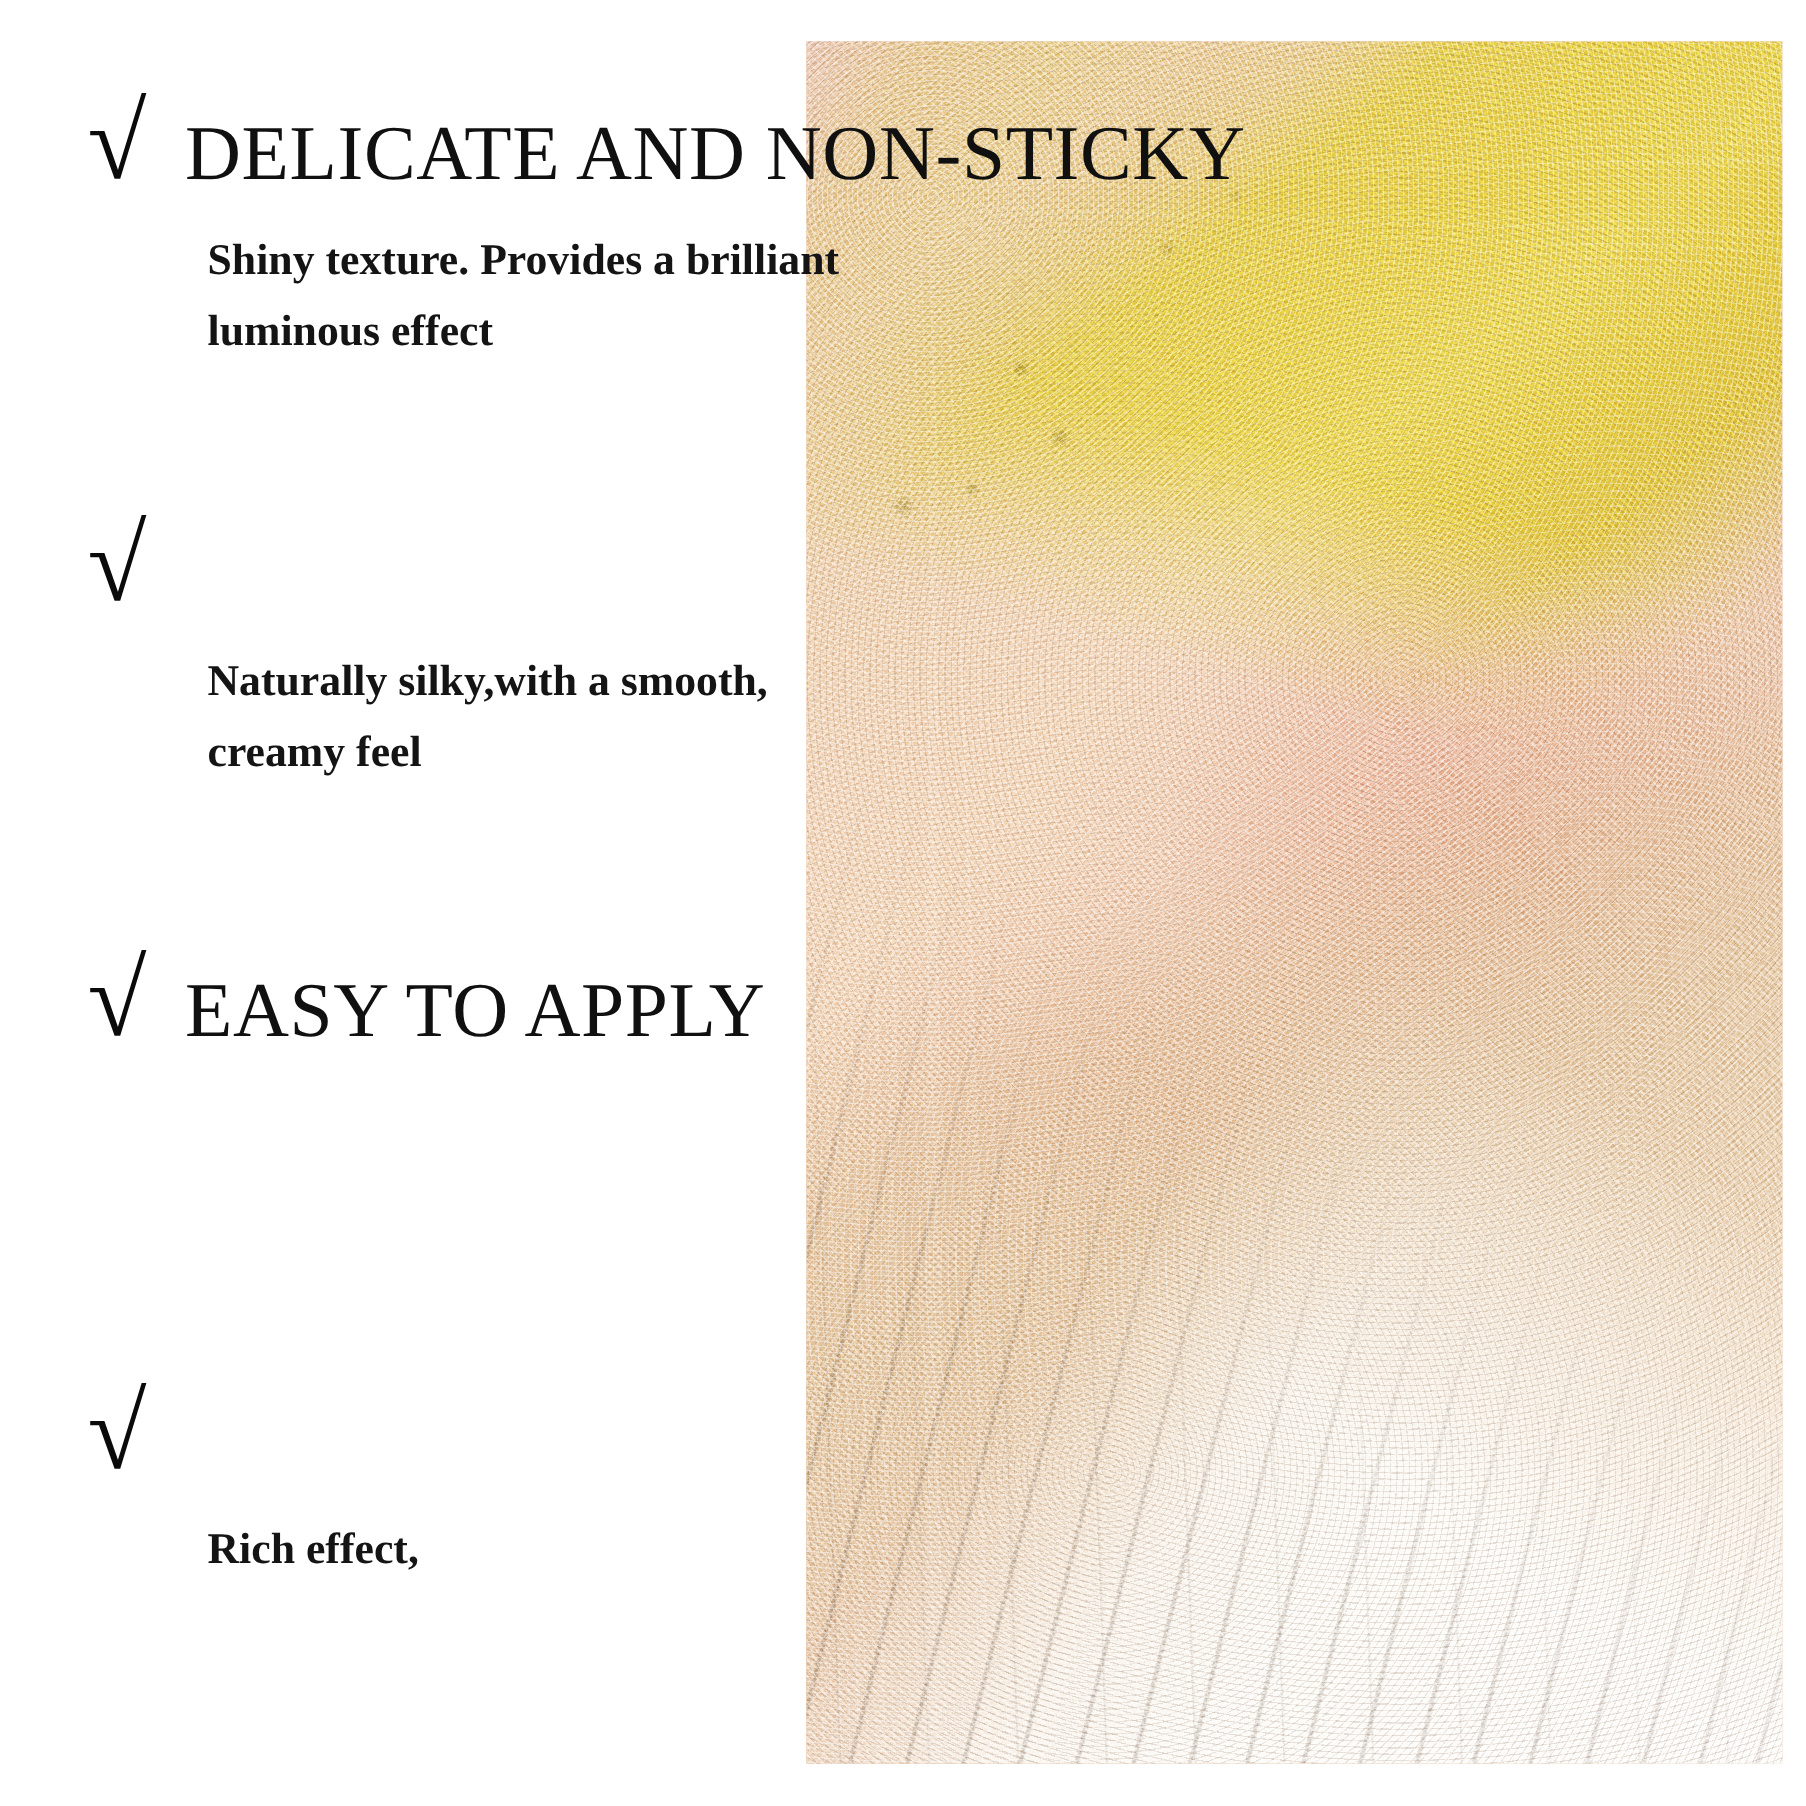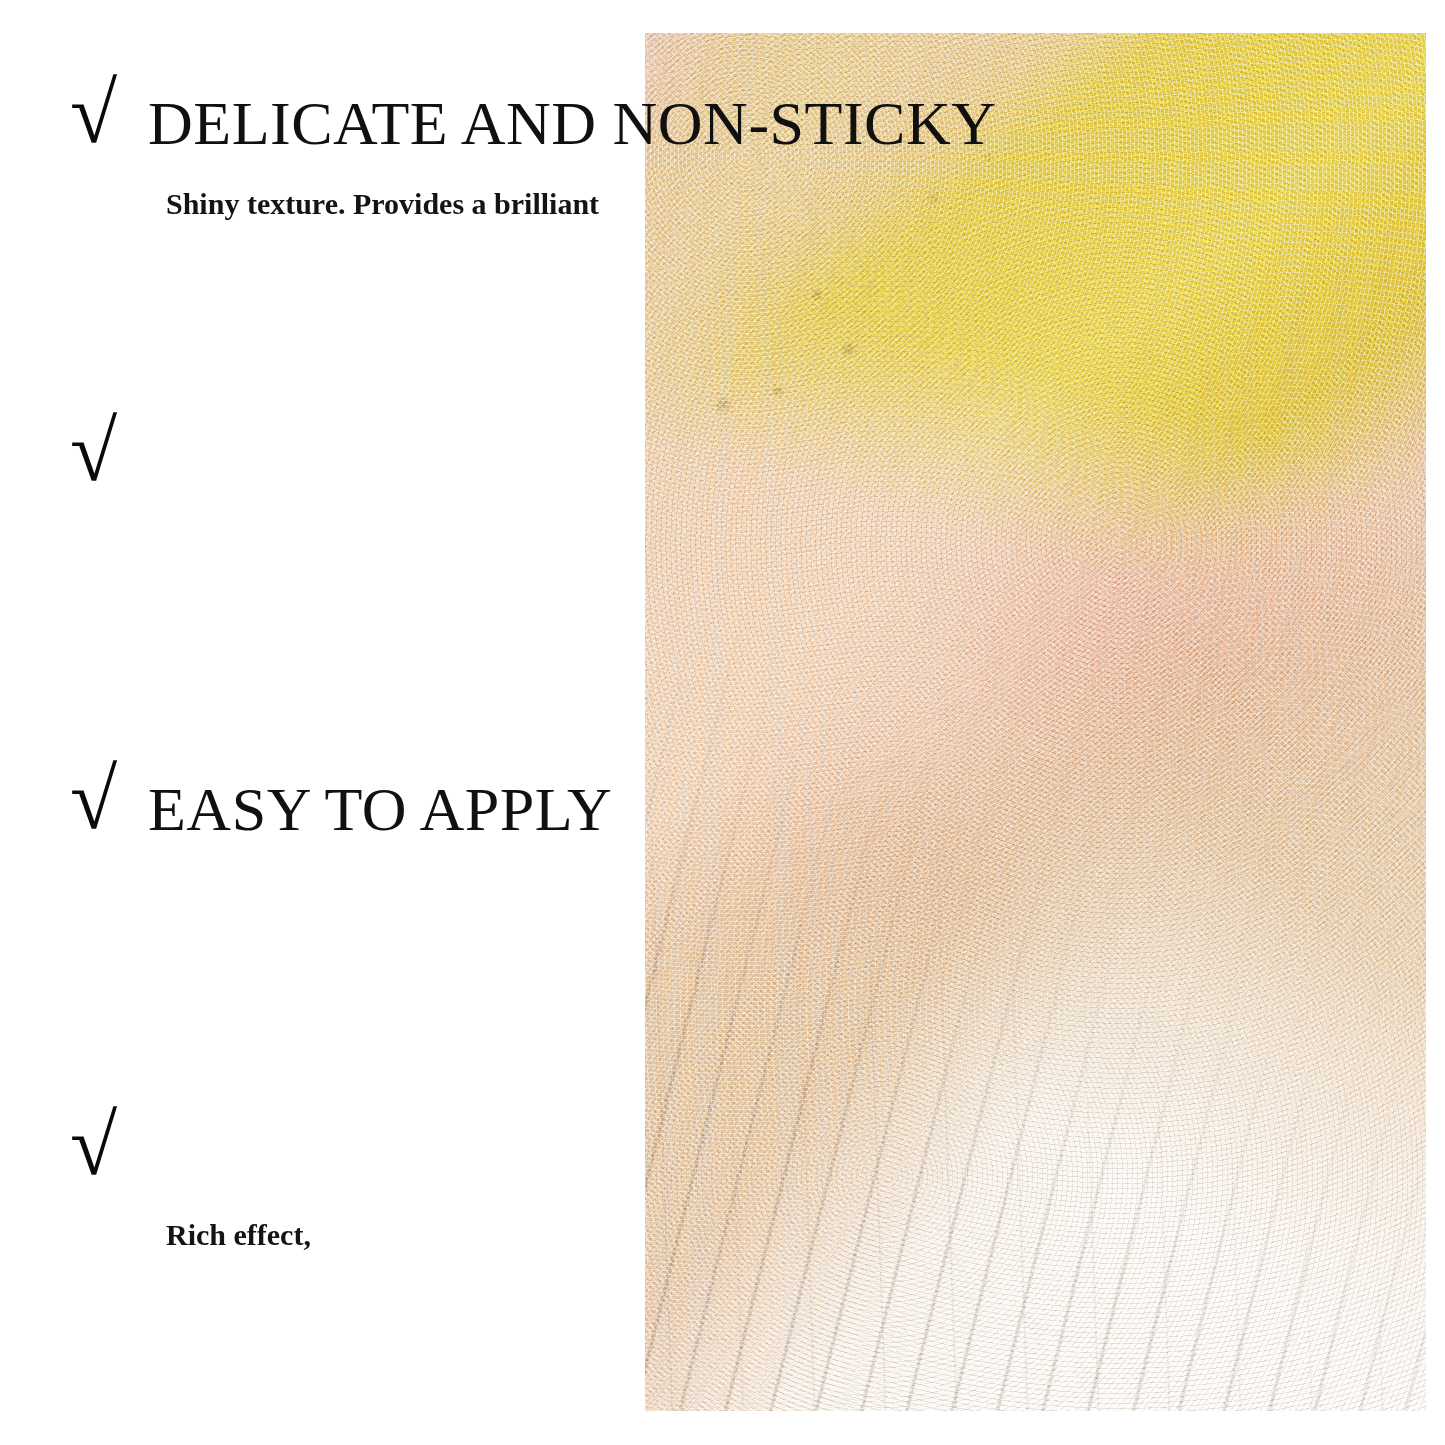--- a/index.html
+++ b/index.html
@@ -221,21 +221,21 @@
     letter-spacing: .5px;
     color: #101010;
     font-weight: 400;
     white-space: nowrap;
     padding-top: 6px;
     text-align: right;
   }
   .feature-body {
     margin-left: 96px;
     margin-top: 26px;
-    font-size: 30px;
+    font-size: 35px;
     line-height: 1.62;
     font-weight: 700;
     color: #141414;
     max-width: 700px;
   }
   .feature-body span { display: block; white-space: nowrap; }
 
   .f0 { top: 86px; }
   .f1 { top: 424px; }
   .f2 { top: 772px; }
@@ -261,26 +261,31 @@
 
   <div class="features">
 
     <div class="feature f0">
       <div class="feature-head">
         <div class="check-icon">√</div>
         <div class="feature-title">DELICATE AND NON-STICKY</div>
       </div>
       <div class="feature-body">
         <span>Shiny texture. Provides a brilliant</span>
+        <span>luminous effect</span>
       </div>
     </div>
 
     <div class="feature f1">
       <div class="feature-head">
         <div class="check-icon">√</div>
+      </div>
+      <div class="feature-body">
+        <span>Naturally silky,with a smooth,</span>
+        <span>creamy feel</span>
       </div>
     </div>
 
     <div class="feature f2">
       <div class="feature-head">
         <div class="check-icon">√</div>
         <div class="feature-title">EASY TO APPLY</div>
       </div>
     </div>
 

